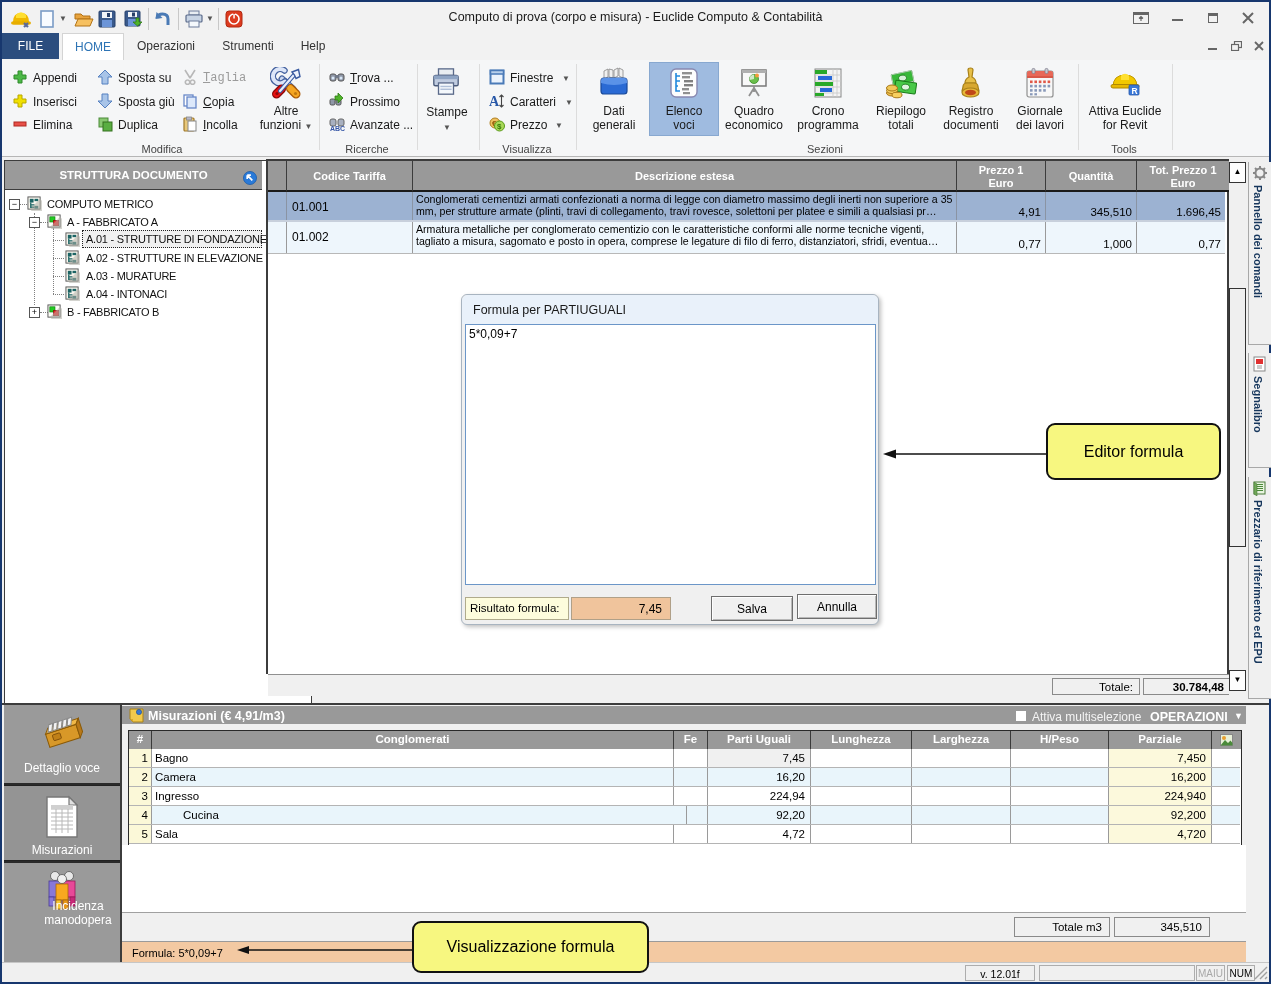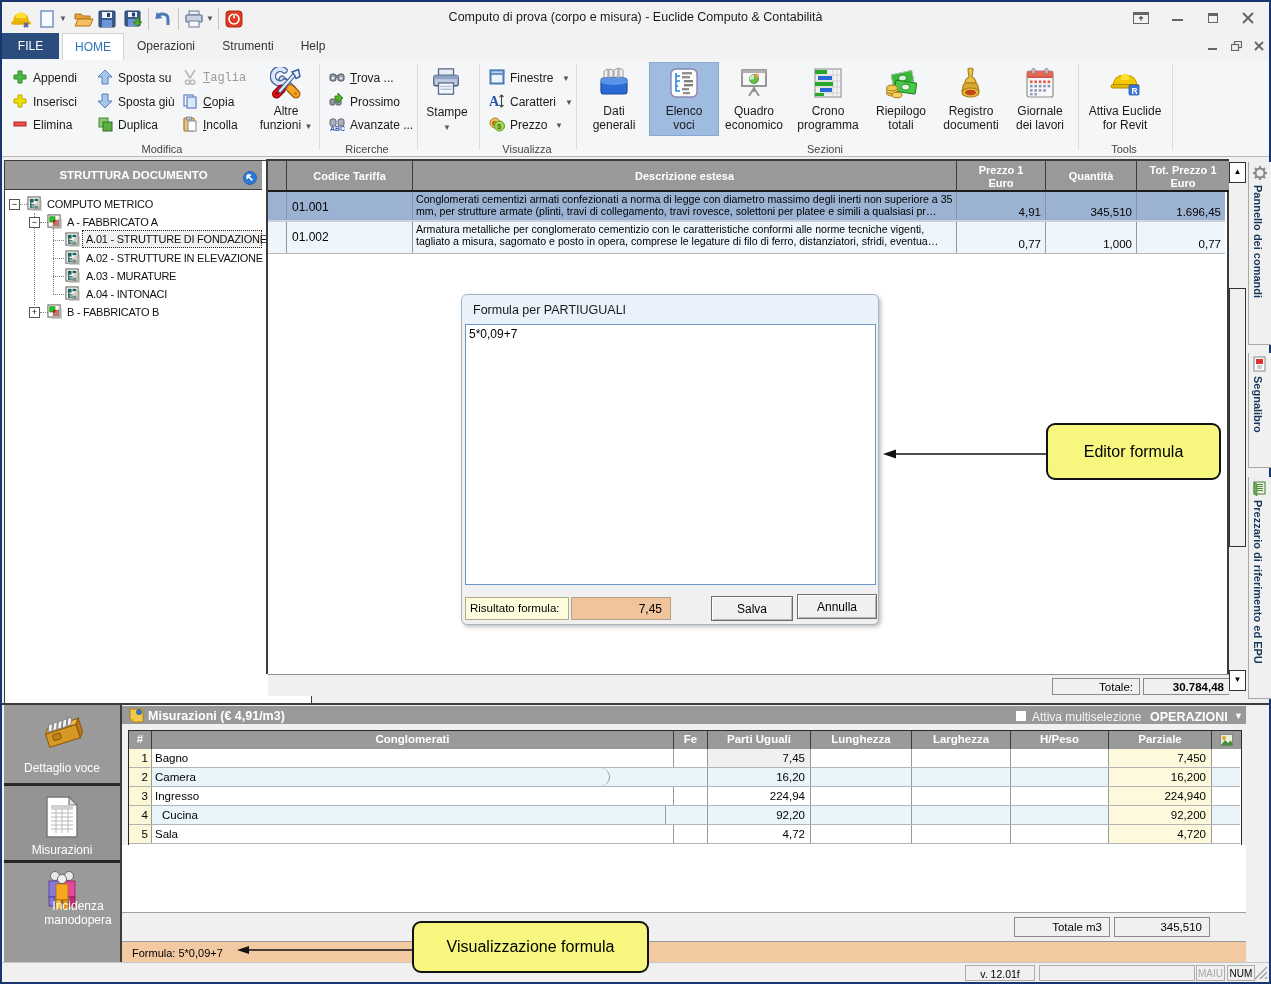--- a/index.html
+++ b/index.html
@@ -703,21 +703,21 @@
    <div class="mcell" style="left:545px;width:34px;"></div>
    <div class="mcell mnum" style="left:579px;width:103px;background:#f0f0f0;">7,45</div>
    <div class="mcell" style="left:682px;width:101px;"></div>
    <div class="mcell" style="left:783px;width:99px;"></div>
    <div class="mcell" style="left:882px;width:98px;"></div>
    <div class="mcell mnum" style="left:980px;width:103px;background:#fcf9dc;">7,450</div>
    <div class="mcell" style="left:1083px;width:29px;border-right:none;"></div>
   </div>
   <div class="mrow" style="top:37px;background:#e9f5fb;">
    <div class="mcell mnum" style="left:0;width:23px;background:#fbf8d8;padding-right:3px;">2</div>
-   <div class="mcell" style="left:23px;width:458px;padding-left:3px;border-radius:9px;">Camera</div>
+   <div class="mcell" style="left:23px;width:522px;padding-left:3px;">Camera</div>
    <div class="mcell" style="left:545px;width:34px;"></div>
    <div class="mcell mnum" style="left:579px;width:103px;">16,20</div>
    <div class="mcell" style="left:682px;width:101px;"></div>
    <div class="mcell" style="left:783px;width:99px;"></div>
    <div class="mcell" style="left:882px;width:98px;"></div>
    <div class="mcell mnum" style="left:980px;width:103px;background:#fcf9dc;">16,200</div>
    <div class="mcell" style="left:1083px;width:29px;border-right:none;"></div>
   </div>
   <div class="mrow" style="top:56px;background:#fff;">
    <div class="mcell mnum" style="left:0;width:23px;background:#fbf8d8;padding-right:3px;">3</div>
@@ -725,21 +725,21 @@
    <div class="mcell" style="left:545px;width:34px;"></div>
    <div class="mcell mnum" style="left:579px;width:103px;">224,94</div>
    <div class="mcell" style="left:682px;width:101px;"></div>
    <div class="mcell" style="left:783px;width:99px;"></div>
    <div class="mcell" style="left:882px;width:98px;"></div>
    <div class="mcell mnum" style="left:980px;width:103px;background:#fcf9dc;">224,940</div>
    <div class="mcell" style="left:1083px;width:29px;border-right:none;"></div>
   </div>
   <div class="mrow" style="top:75px;background:#e9f5fb;">
    <div class="mcell mnum" style="left:0;width:23px;background:#fbf8d8;padding-right:3px;">4</div>
-   <div class="mcell" style="left:15px;width:522px;padding-left:18px;">Cucina</div>
+   <div class="mcell" style="left:36px;width:522px;padding-left:18px;">Cucina</div>
    <div class="mcell" style="left:545px;width:34px;"></div>
    <div class="mcell mnum" style="left:579px;width:103px;">92,20</div>
    <div class="mcell" style="left:682px;width:101px;"></div>
    <div class="mcell" style="left:783px;width:99px;"></div>
    <div class="mcell" style="left:882px;width:98px;"></div>
    <div class="mcell mnum" style="left:980px;width:103px;background:#fcf9dc;">92,200</div>
    <div class="mcell" style="left:1083px;width:29px;border-right:none;"></div>
   </div>
   <div class="mrow" style="top:94px;background:#fff;">
    <div class="mcell mnum" style="left:0;width:23px;background:#fbf8d8;padding-right:3px;">5</div>

